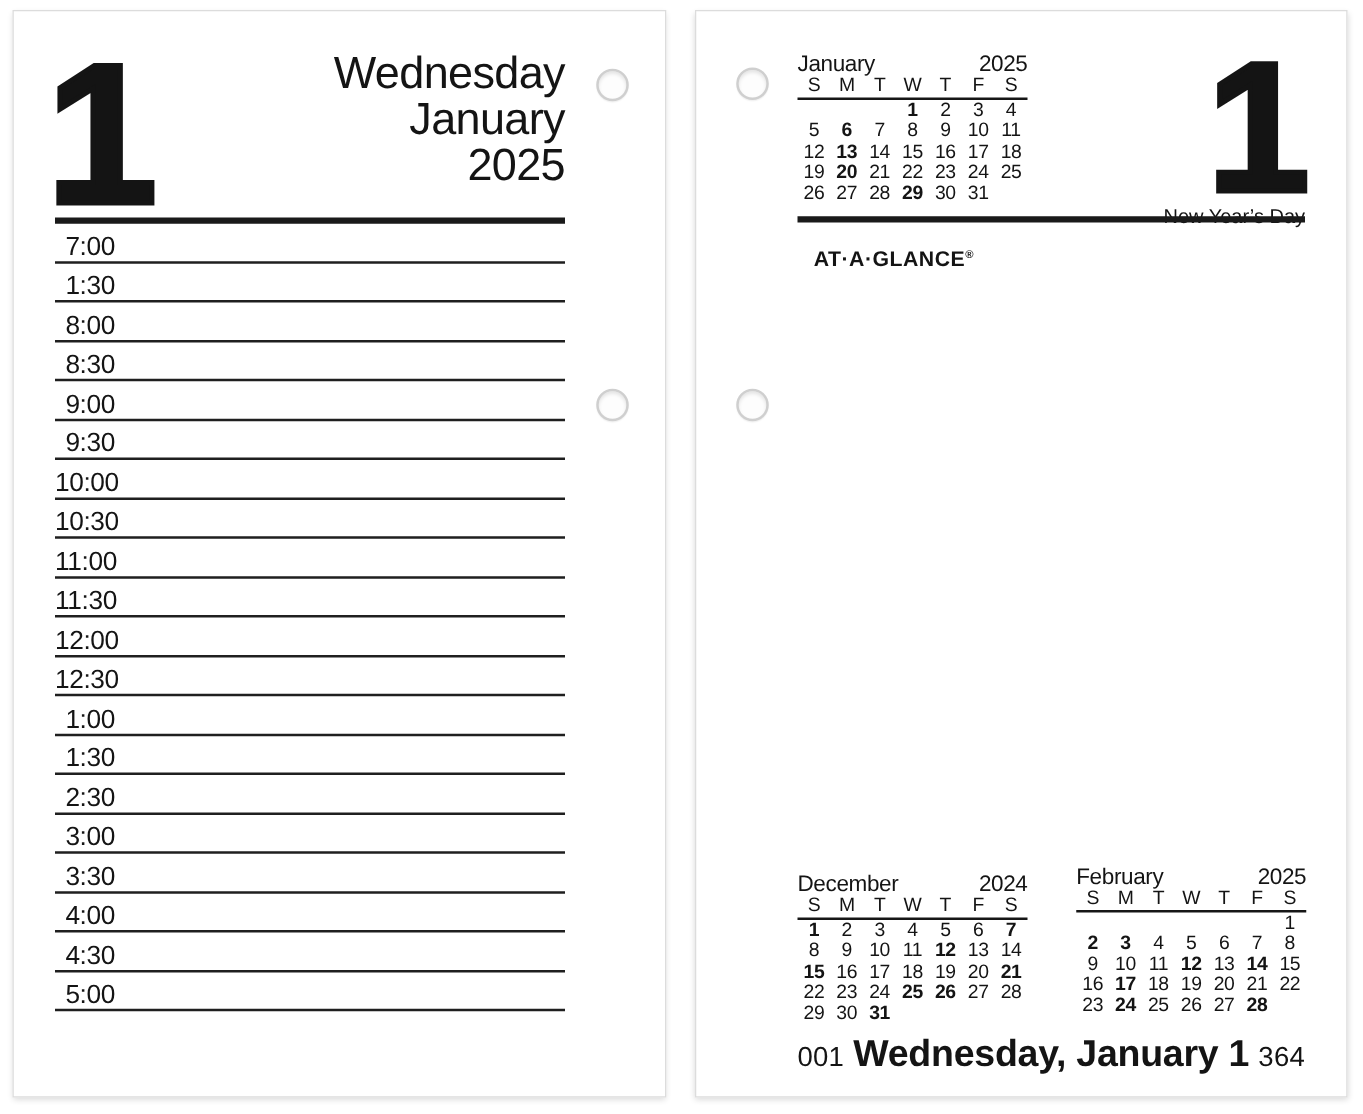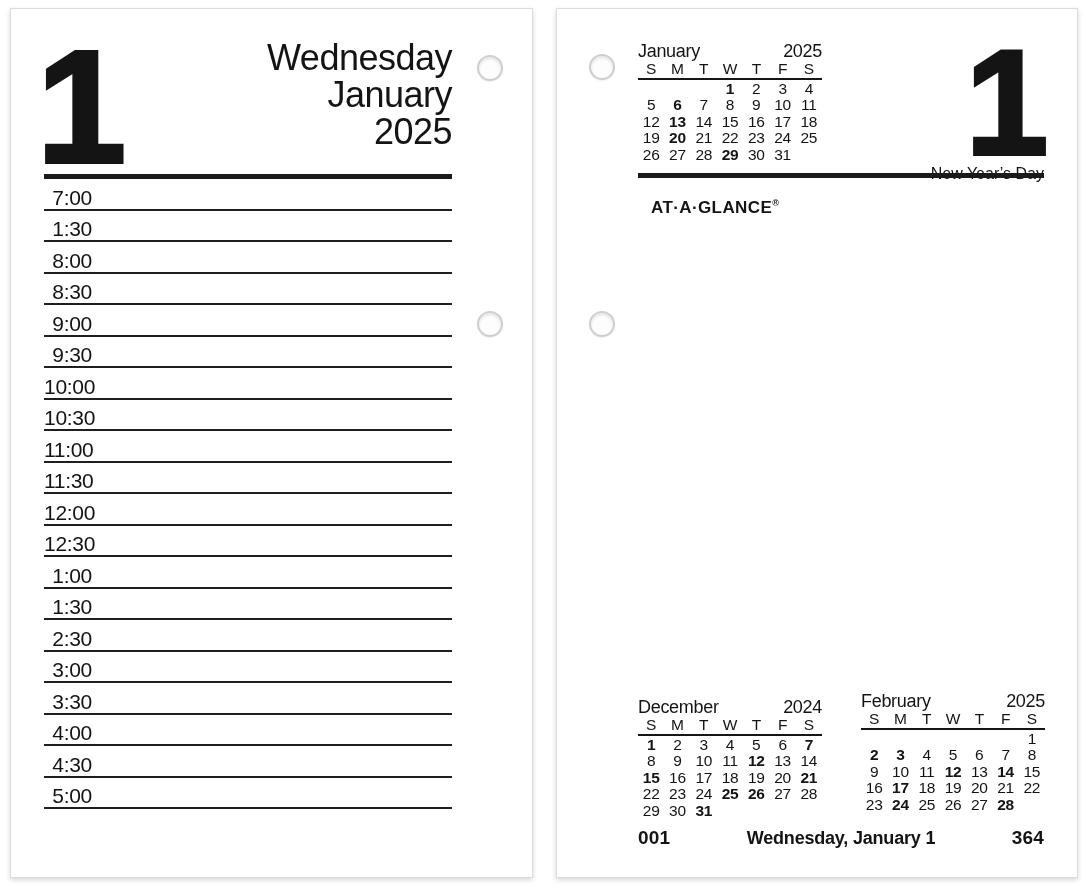--- a/index.html
+++ b/index.html
@@ -82,22 +82,22 @@
 
   
   .holiday{position:absolute;right:33px;top:156px;font-size:16px;line-height:18px;}
   .brand{position:absolute;left:94px;top:177px;font-size:17px;font-weight:700;letter-spacing:.4px;margin-top:12px;}
   .brand .reg{font-size:9px;vertical-align:super;font-weight:700;letter-spacing:0;}
 
   .footer{
     position:absolute;left:81px;right:33px;top:818px;
     display:flex;justify-content:space-between;align-items:baseline;
   }
-  .foot-side{font-size:19px;font-weight:700;letter-spacing:.2px;}
-  .foot-date{font-size:18px;font-weight:700;letter-spacing:-.2px;}
+  .foot-side{font-size:22px;font-weight:400;letter-spacing:.2px;}
+  .foot-date{font-size:30px;font-weight:700;letter-spacing:-.2px;}
 </style>
 </head>
 <body>
 
 <div class="stage">
 
   <div class="page page-left">
     <div class="big-day big-day-left">1</div>
 
     <div class="title-block">

